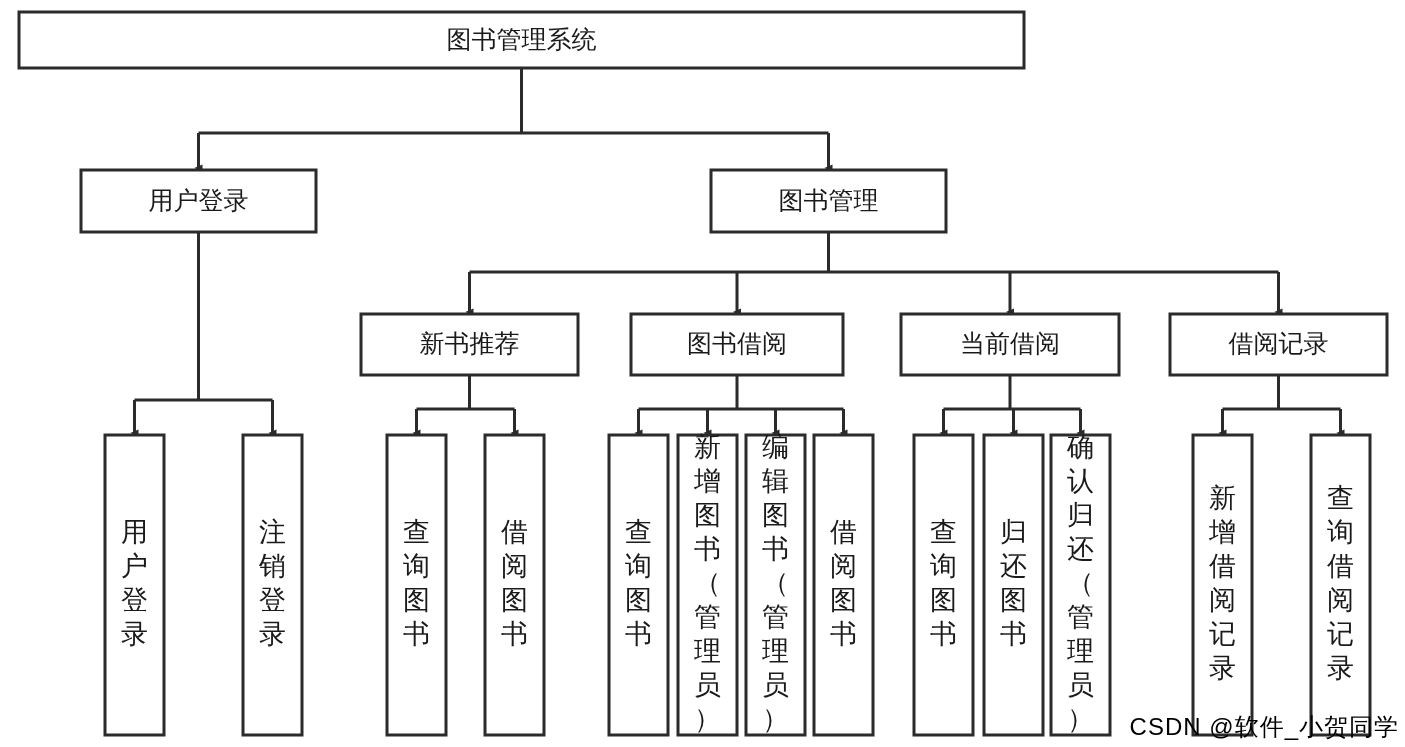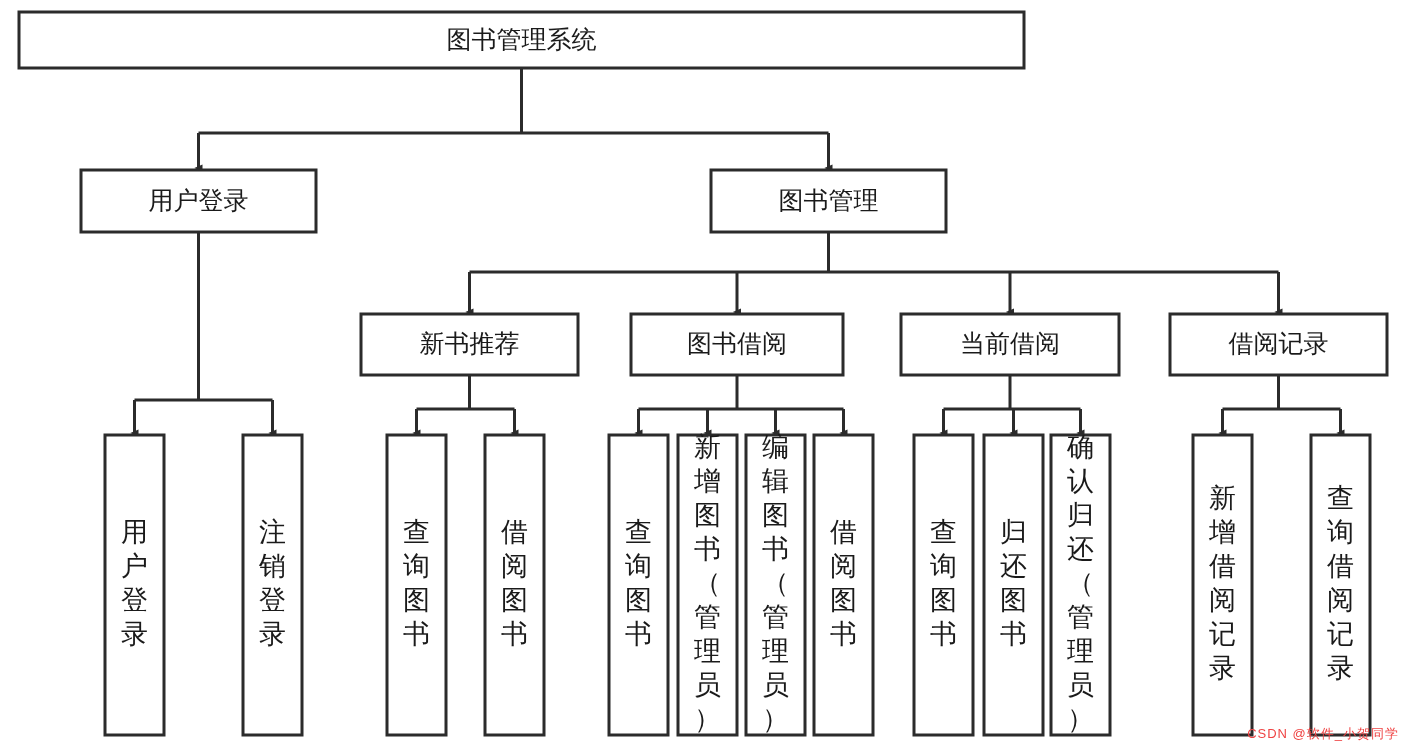--- a/index.html
+++ b/index.html
@@ -7,22 +7,22 @@
        font-family:"Liberation Sans","DejaVu Sans",sans-serif;}
   #diagram-root{position:relative;width:1405px;height:747px;background:#fff;}
   svg#tree-svg{position:absolute;left:0;top:0;width:1405px;height:747px;}
   .node-box{fill:#ffffff;stroke:#2b2b2b;stroke-width:3;}
   .edge-line{stroke:#2b2b2b;stroke-width:3;fill:none;}
   .node-label-h{font-family:"Liberation Sans","DejaVu Sans",sans-serif;
                 font-size:25px;fill:#1a1a1a;text-anchor:middle;
                 dominant-baseline:middle;}
   .node-label-v{font-family:"Liberation Sans","DejaVu Sans",sans-serif;
                 font-size:27px;fill:#1a1a1a;text-anchor:middle;}
-  .watermark{position:absolute;right:6px;bottom:4px;font-size:13px;
-             color:#ef4444;letter-spacing:1px;white-space:nowrap;
+  .watermark{position:absolute;right:6px;bottom:4px;font-size:24px;
+             color:#000000;letter-spacing:1px;white-space:nowrap;
              font-family:"Liberation Sans","DejaVu Sans",sans-serif;}
 </style>
 </head>
 <body>
 
 <div id="diagram-root">
   <svg id="tree-svg" viewBox="0 0 1405 747">
     <defs>
       <marker id="arrowhead" markerWidth="9" markerHeight="9" refX="4.2" refY="4.4" orient="auto" markerUnits="userSpaceOnUse">
         <path d="M0.6,0.4 L7.8,0.4 L4.2,8.6 Z" fill="#2b2b2b"></path>

